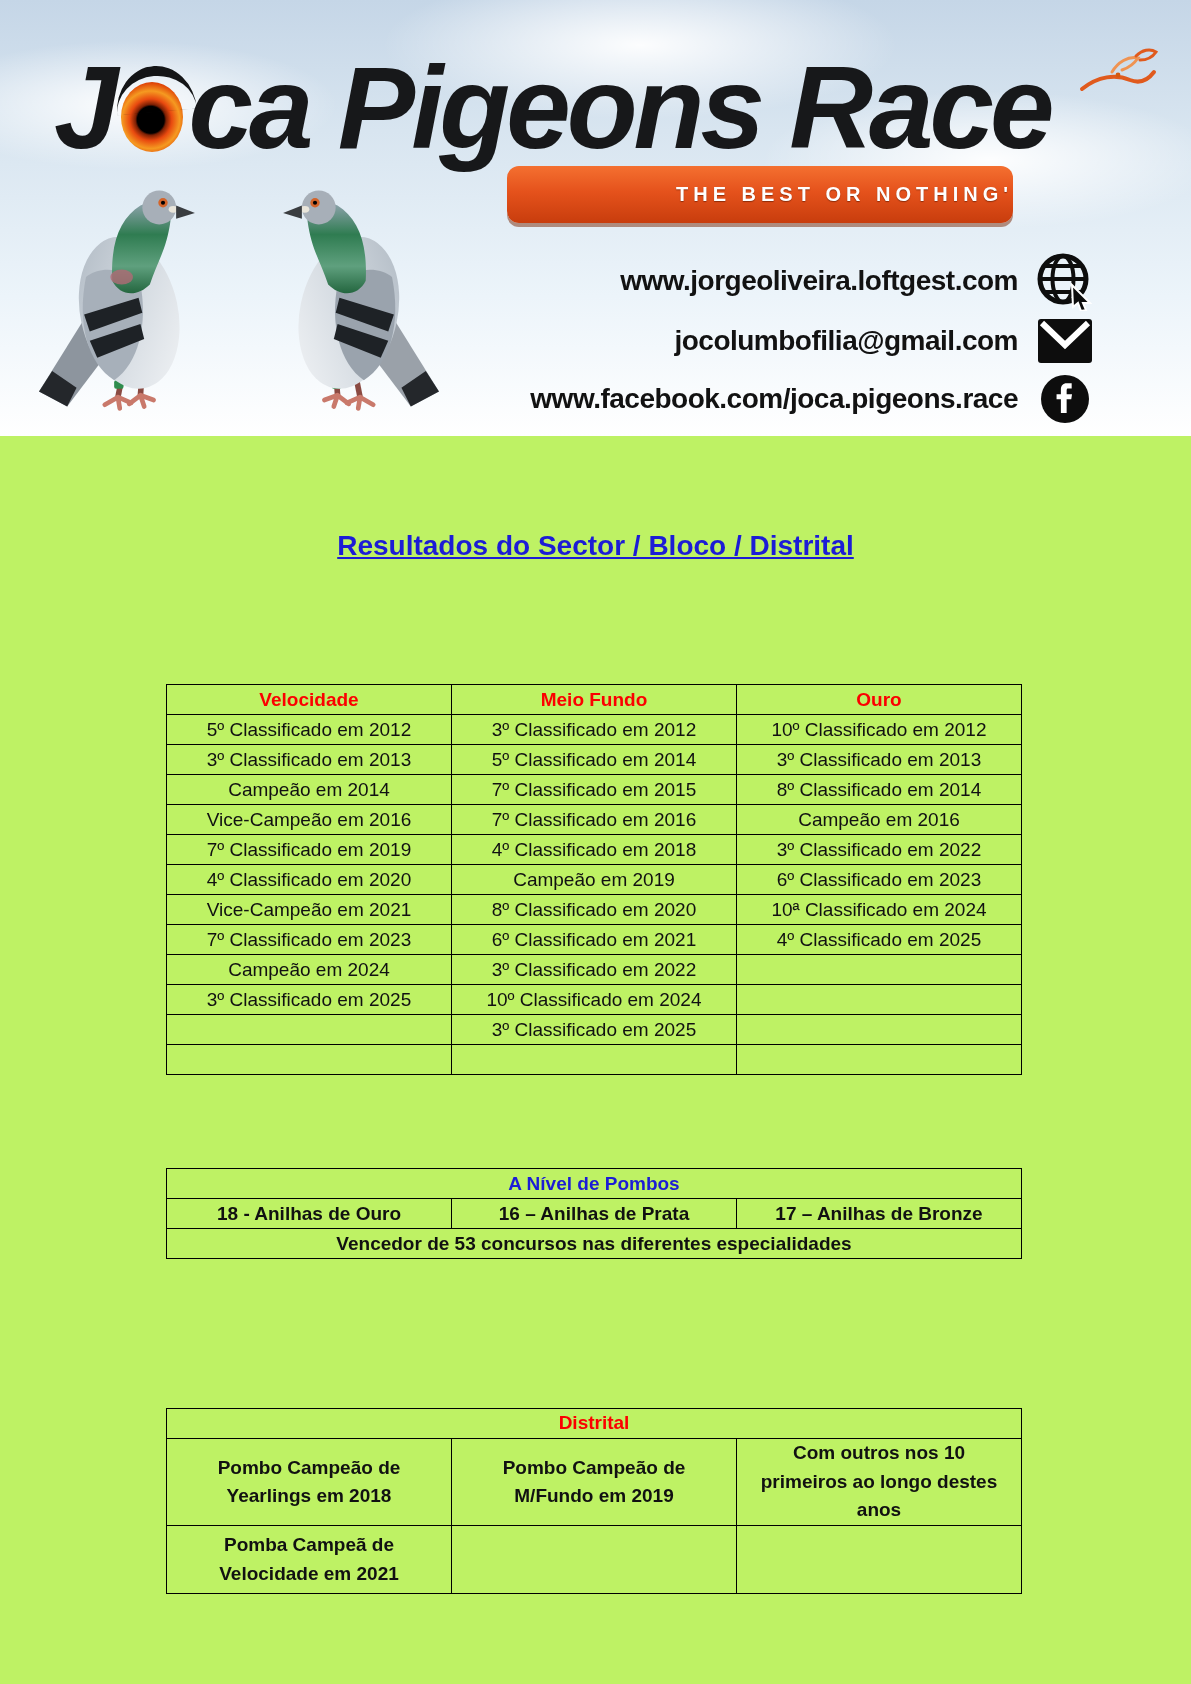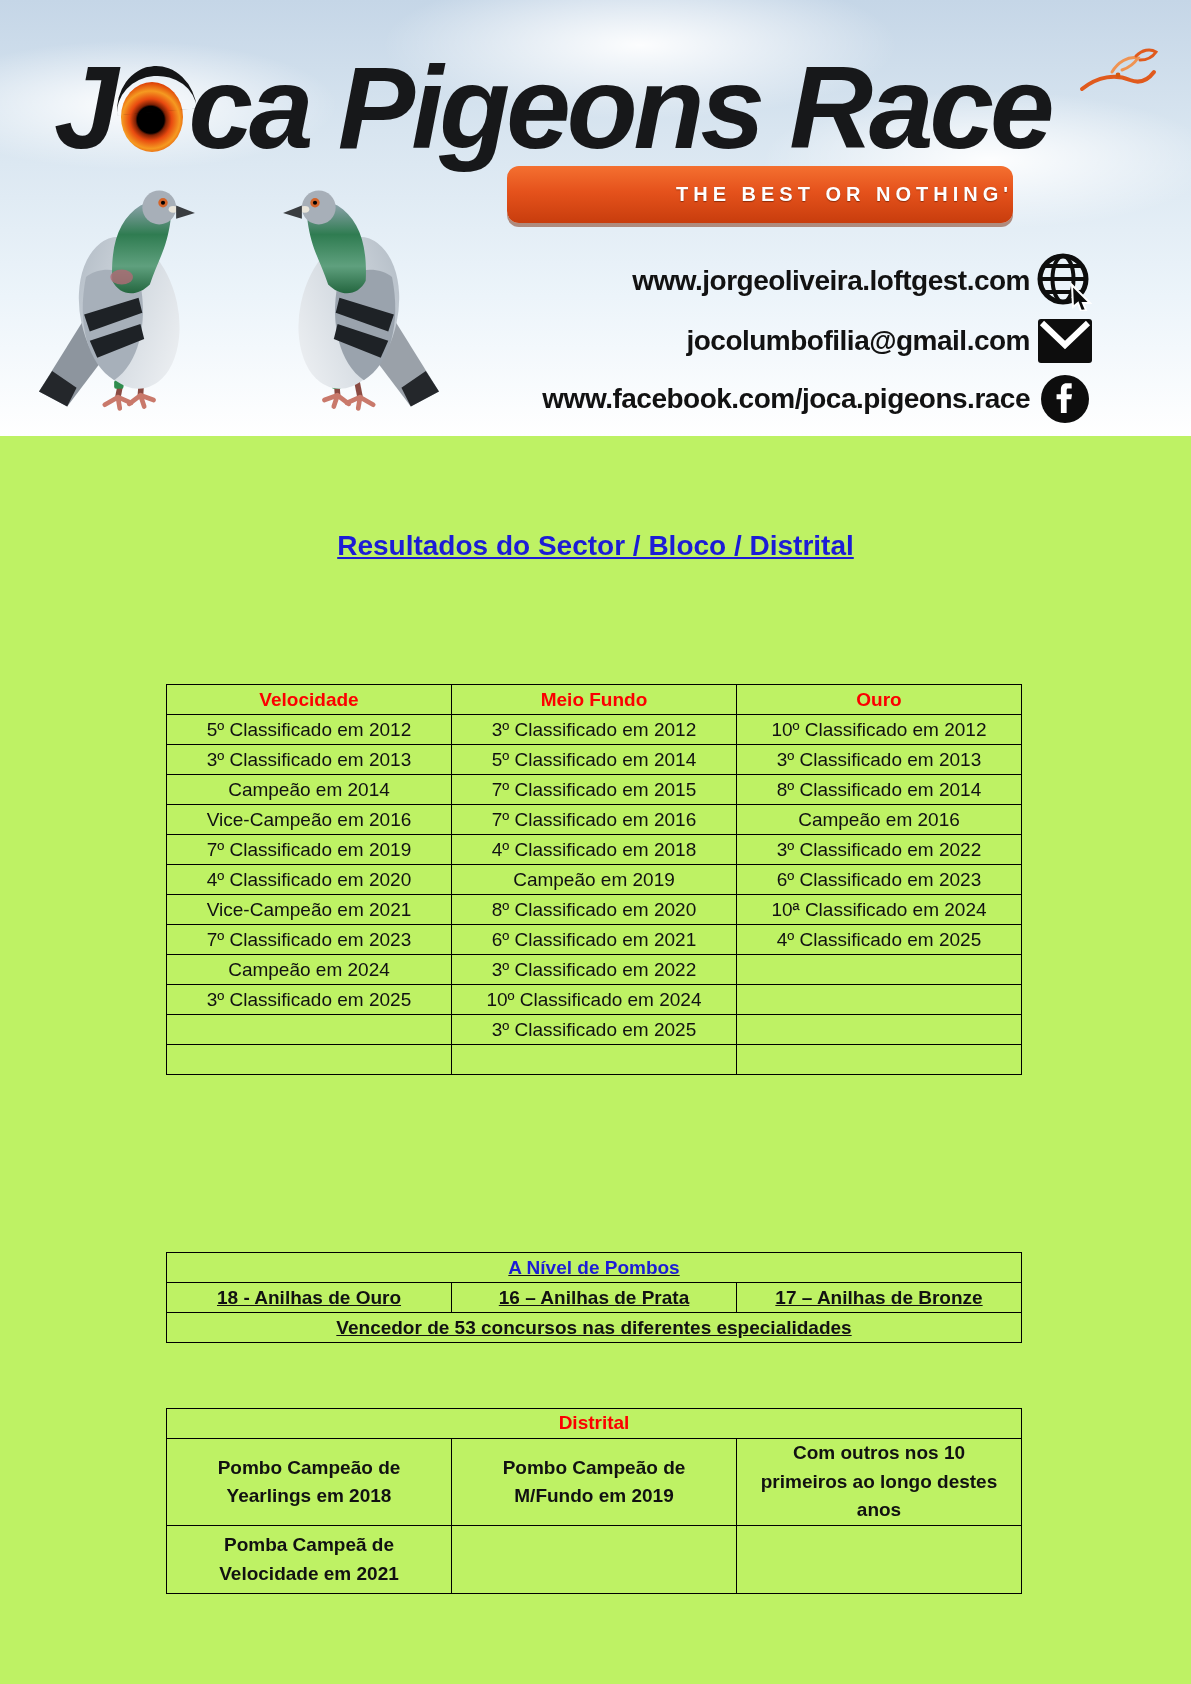--- a/index.html
+++ b/index.html
@@ -43,39 +43,39 @@
     border-radius:12px; display:flex; align-items:center; justify-content:flex-end;
     box-shadow:0 4px 0 rgba(122,40,6,.5);
   }
   .ribbon::before, .ribbon::after { content:""; position:absolute; top:4px; width:9px; height:44px;
     background:#9e2e07; z-index:-1; }
   .ribbon::before { left:-4px; transform:skewY(-14deg); }
   .ribbon::after  { right:-4px; transform:skewY(14deg); }
   .ribbon-text { color:#fff; font-weight:bold; font-size:20px; letter-spacing:5px; text-shadow:0 1px 1px rgba(90,25,0,.6); }
 
   .contact-row { position:absolute; right:94px; height:58px;
-    display:flex; align-items:center; justify-content:flex-end; gap:3px; }
+    display:flex; align-items:center; justify-content:flex-end; gap:15px; }
   .contact-row.r1 { top:252px; }
   .contact-row.r2 { top:312px; }
   .contact-row.r3 { top:370px; }
   .contact-text { font-weight:bold; font-size:28px; letter-spacing:-.5px; color:#121212; white-space:nowrap; }
   .icon-box { width:64px; display:flex; align-items:center; justify-content:center; }
 
   .pigeon { position:absolute; }
   .pigeon.left  { left:24px;  top:166px; }
   .pigeon.right { left:238px; top:166px; transform:scaleX(-1); }
 
   
   .page-title { position:absolute; left:0; top:530px; width:100%; text-align:center;
     color:#1c1cd6; font-weight:bold; font-size:28px;text-decoration:underline; }
 
   
   .tbl-wrap { position:absolute; left:166px; width:856px;border-radius:9px; }
   .tbl-wrap.t1 { top:684px; }
-  .tbl-wrap.t2 { top:1252px;text-decoration:underline; }
+  .tbl-wrap.t2 { top:1168px; }
   .tbl-wrap.t3 { top:1408px; }
   table { width:100%; border-collapse:collapse; table-layout:fixed; }
   td,th { border:1.5px solid #000; text-align:center; vertical-align:middle;
     font-size:19px; padding:0 4px; height:29px; overflow:hidden; }
   th { color:#fc0000; font-weight:bold; }
   td { font-weight:normal; }
   td.bold { font-weight:normal; }
   .blue-head { color:#1c1cd6; font-weight:bold; }
   .red-head  { color:#fc0000; font-weight:bold; }
   .t2 td { font-weight:bold; }

